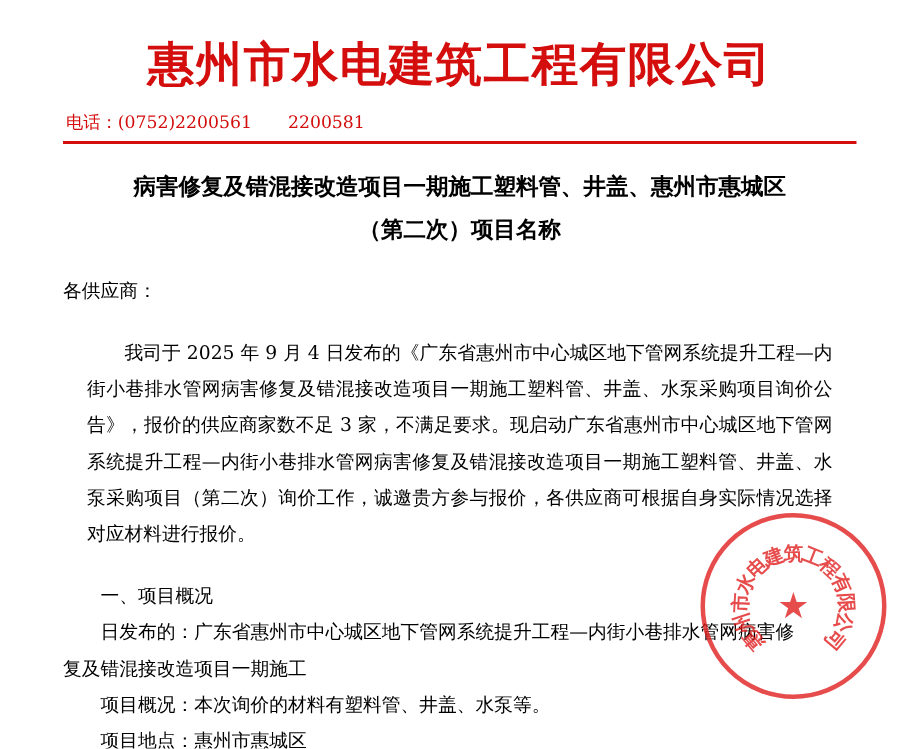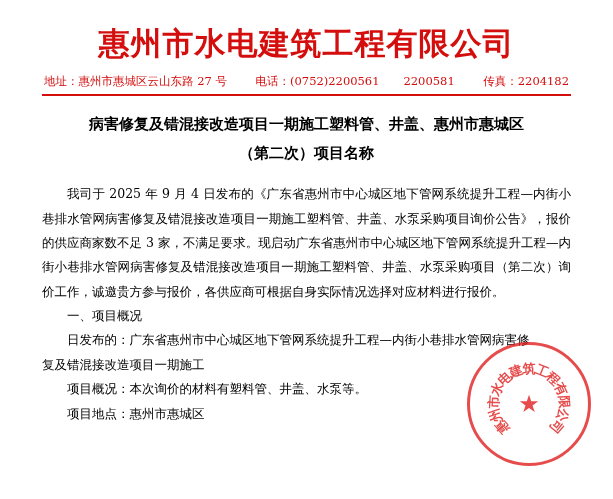--- a/index.html
+++ b/index.html
@@ -71,21 +71,21 @@
     font-size: 12.5px;
     line-height: 1.95;
     margin-top: 14px;
   }
   .salutation {
     margin-bottom: 0;
   }
   .para {
     text-indent: 25px;
     text-align: justify;
-    margin: 0;
+    margin: 16px;
   }
   .section-heading {
     text-indent: 25px;
     margin: 0;
   }
   .sub-item {
     text-indent: 25px;
     margin: 0;
   }
   .sub-item-cont {
@@ -139,35 +139,34 @@
   }
 </style>
 </head>
 <body>
 
 <div class="page">
 
   <div class="letterhead">
     <div class="company-name">惠州市水电建筑工程有限公司</div>
     <div class="contact-row">
-      <span class="contact-left">地址：惠州市惠城区云山东路 27 号</span>
       <span class="contact-mid">
         <span>电话：(0752)2200561</span><span class="tel-extra">2200581</span>
       </span>
-      <span class="contact-right">传真：2204182</span>
     </div>
     <hr class="red-rule">
   </div>
 
   <div class="doc-title">
     <span class="line">病害修复及错混接改造项目一期施工塑料管、井盖、惠州市惠城区</span>
     <span class="line">（第二次）项目名称</span>
   </div>
 
   <div class="body-text">
+    <p class="salutation">各供应商：</p>
     <p class="para">我司于 2025 年 9 月 4 日发布的《广东省惠州市中心城区地下管网系统提升工程—内街小巷排水管网病害修复及错混接改造项目一期施工塑料管、井盖、水泵采购项目询价公告》，报价的供应商家数不足 3 家，不满足要求。现启动广东省惠州市中心城区地下管网系统提升工程—内街小巷排水管网病害修复及错混接改造项目一期施工塑料管、井盖、水泵采购项目（第二次）询价工作，诚邀贵方参与报价，各供应商可根据自身实际情况选择对应材料进行报价。</p>
     <p class="section-heading">一、项目概况</p>
     <p class="sub-item"><span>日发布的：</span><span>广东省惠州市中心城区地下管网系统提升工程—内街小巷排水管网病害修</span></p>
     <p class="sub-item-cont">复及错混接改造项目一期施工</p>
     <p class="sub-item">项目概况：本次询价的材料有塑料管、井盖、水泵等。</p>
     <p class="sub-item">项目地点：惠州市惠城区</p>
   </div>
 
   <div class="seal">
     <div class="seal-inner"></div>

